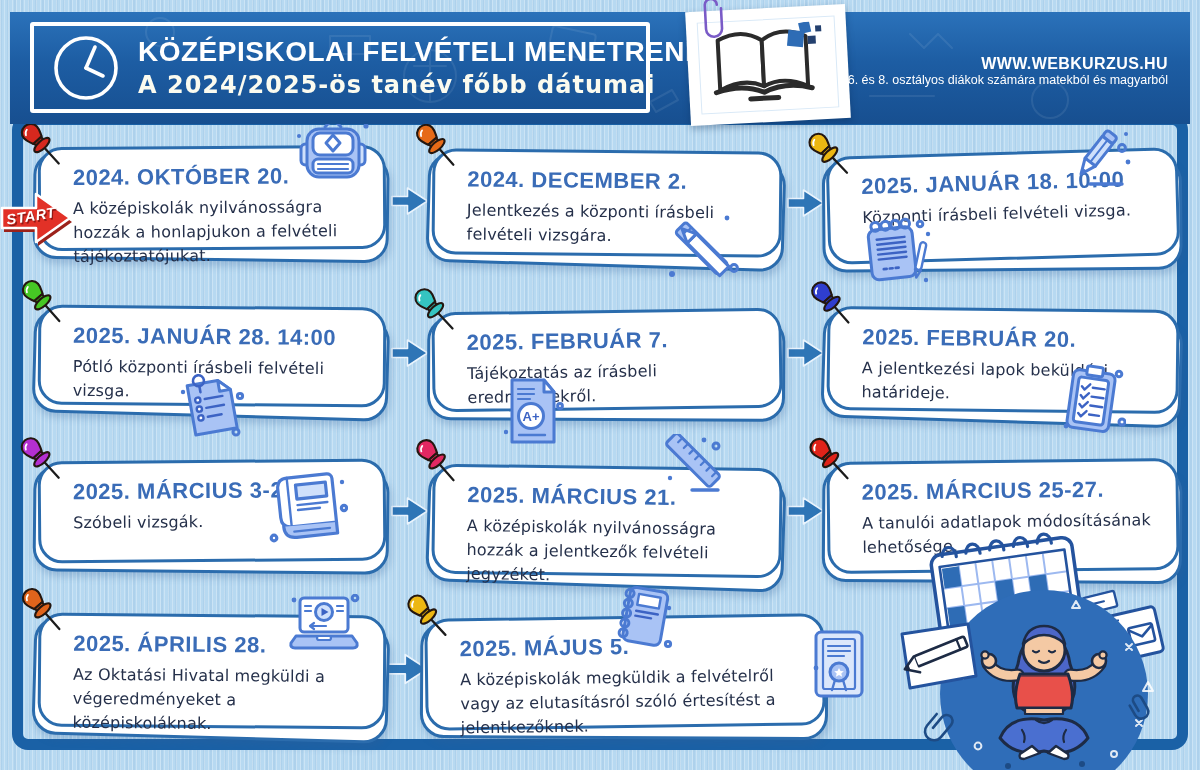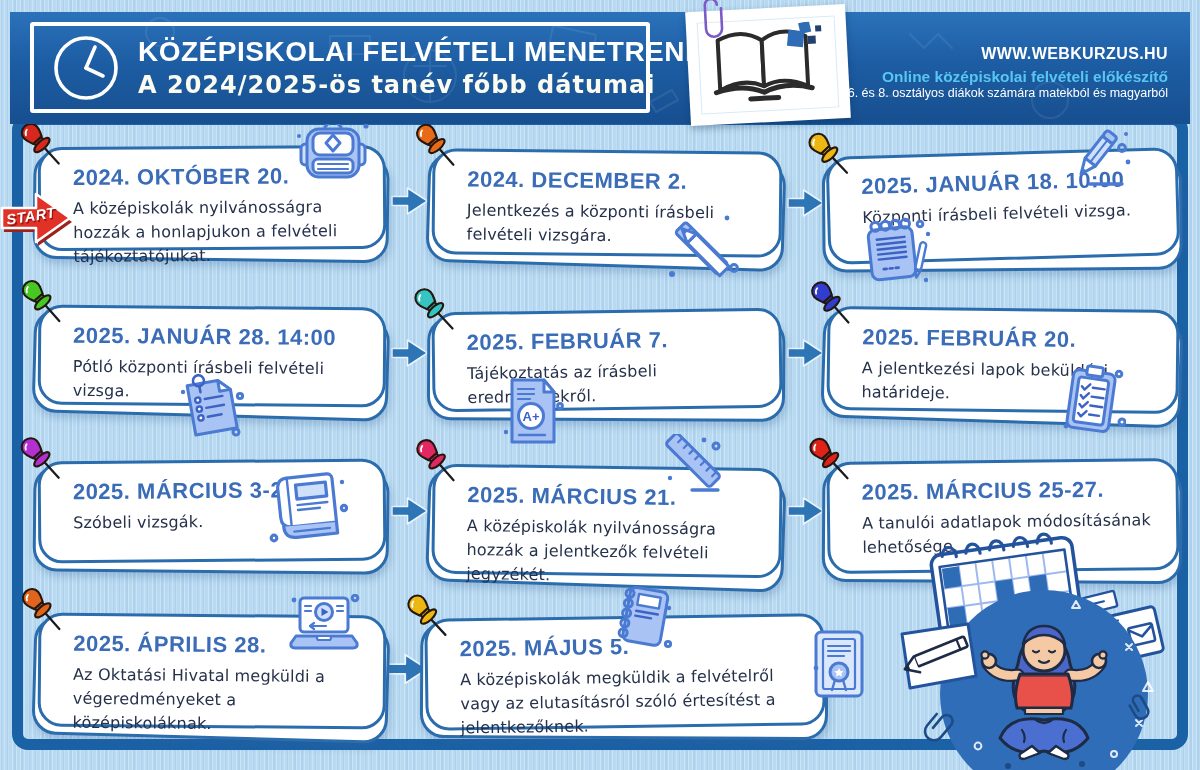--- a/index.html
+++ b/index.html
@@ -25,21 +25,21 @@
   .clock { margin-left:16px; flex:0 0 auto; }
   .titles { margin-left:16px; }
   .main-title { color:#ffffff; font-weight:700; font-size:28px; letter-spacing:.5px;
     font-family:"Liberation Sans", sans-serif; white-space:nowrap; }
   .subtitle { color:#fbfbef; font-weight:700; font-size:24px; letter-spacing:1px; margin-top:3px;
     font-family:"DejaVu Sans", sans-serif; }
   .book-card { position:absolute; left:678px; top:-4px; width:160px; height:114px; background:#ffffff;
     transform:rotate(-3deg); box-shadow:0 3px 7px rgba(10,40,80,.35); padding:11px; }
   .book-mat { width:100%; height:100%; border:1px solid #d9e9f7; display:flex; align-items:center; justify-content:center; }
   .paperclip { position:absolute; left:16px; top:-12px; }
-  .header-right { position:absolute; right:22px; top:33px; text-align:right; }
+  .header-right { position:absolute; right:22px; top:43px; text-align:right; }
   .website  { color:#ffffff; font-weight:700; font-size:16px; letter-spacing:.4px; }
   .tagline  { color:#58c6f3; font-weight:700; font-size:15.5px; margin-top:5px; }
   .audience { color:#ffffff; font-size:12.5px; }
 
   
   .card { position:absolute; z-index:3; transform:rotate(var(--rot,0deg)); }
   .ghost { position:absolute; left:-5px; top:7px; right:-3px; bottom:-11px; background:#ffffff;
     border:3px solid #2b6cad; border-radius:24px; transform:rotate(1.1deg);
     box-shadow:2px 5px 7px rgba(50,95,150,.25); }
   .cbody { position:absolute; inset:0; background:#ffffff; border:3px solid #2b6cad; border-radius:24px;
@@ -105,21 +105,20 @@
           <rect x="84" y="8" width="16" height="16" fill="#2e6cb5" stroke="none" transform="rotate(8 92 16)"></rect>
           <rect x="96" y="0" width="11" height="11" fill="#2e6cb5" stroke="none" transform="rotate(-10 101 5)"></rect>
           <rect x="104" y="14" width="8" height="8" fill="#24406e" stroke="none"></rect>
           <rect x="112" y="4" width="6" height="6" fill="#24406e" stroke="none"></rect>
         </svg>
       </div>
     </div>
 
     <div class="header-right">
       <div class="website">WWW.WEBKURZUS.HU</div>
-      <div class="tagline">Online középiskolai felvételi előkészítő</div>
       <div class="audience">6. és 8. osztályos diákok számára matekból és magyarból</div>
     </div>
   </div>
 
   <div class="start">
     <svg width="74" height="64" viewBox="0 0 74 64">
       <path d="M2 22 h34 v-14 l34 24 -34 24 v-14 h-34 z" fill="#9c221b" transform="translate(2,4)"></path>
       <path d="M2 22 h34 v-14 l34 24 -34 24 v-14 h-34 z" fill="#e23127" stroke="#ffffff" stroke-width="2.6"></path>
     </svg>
     <div class="start-label">START</div>

